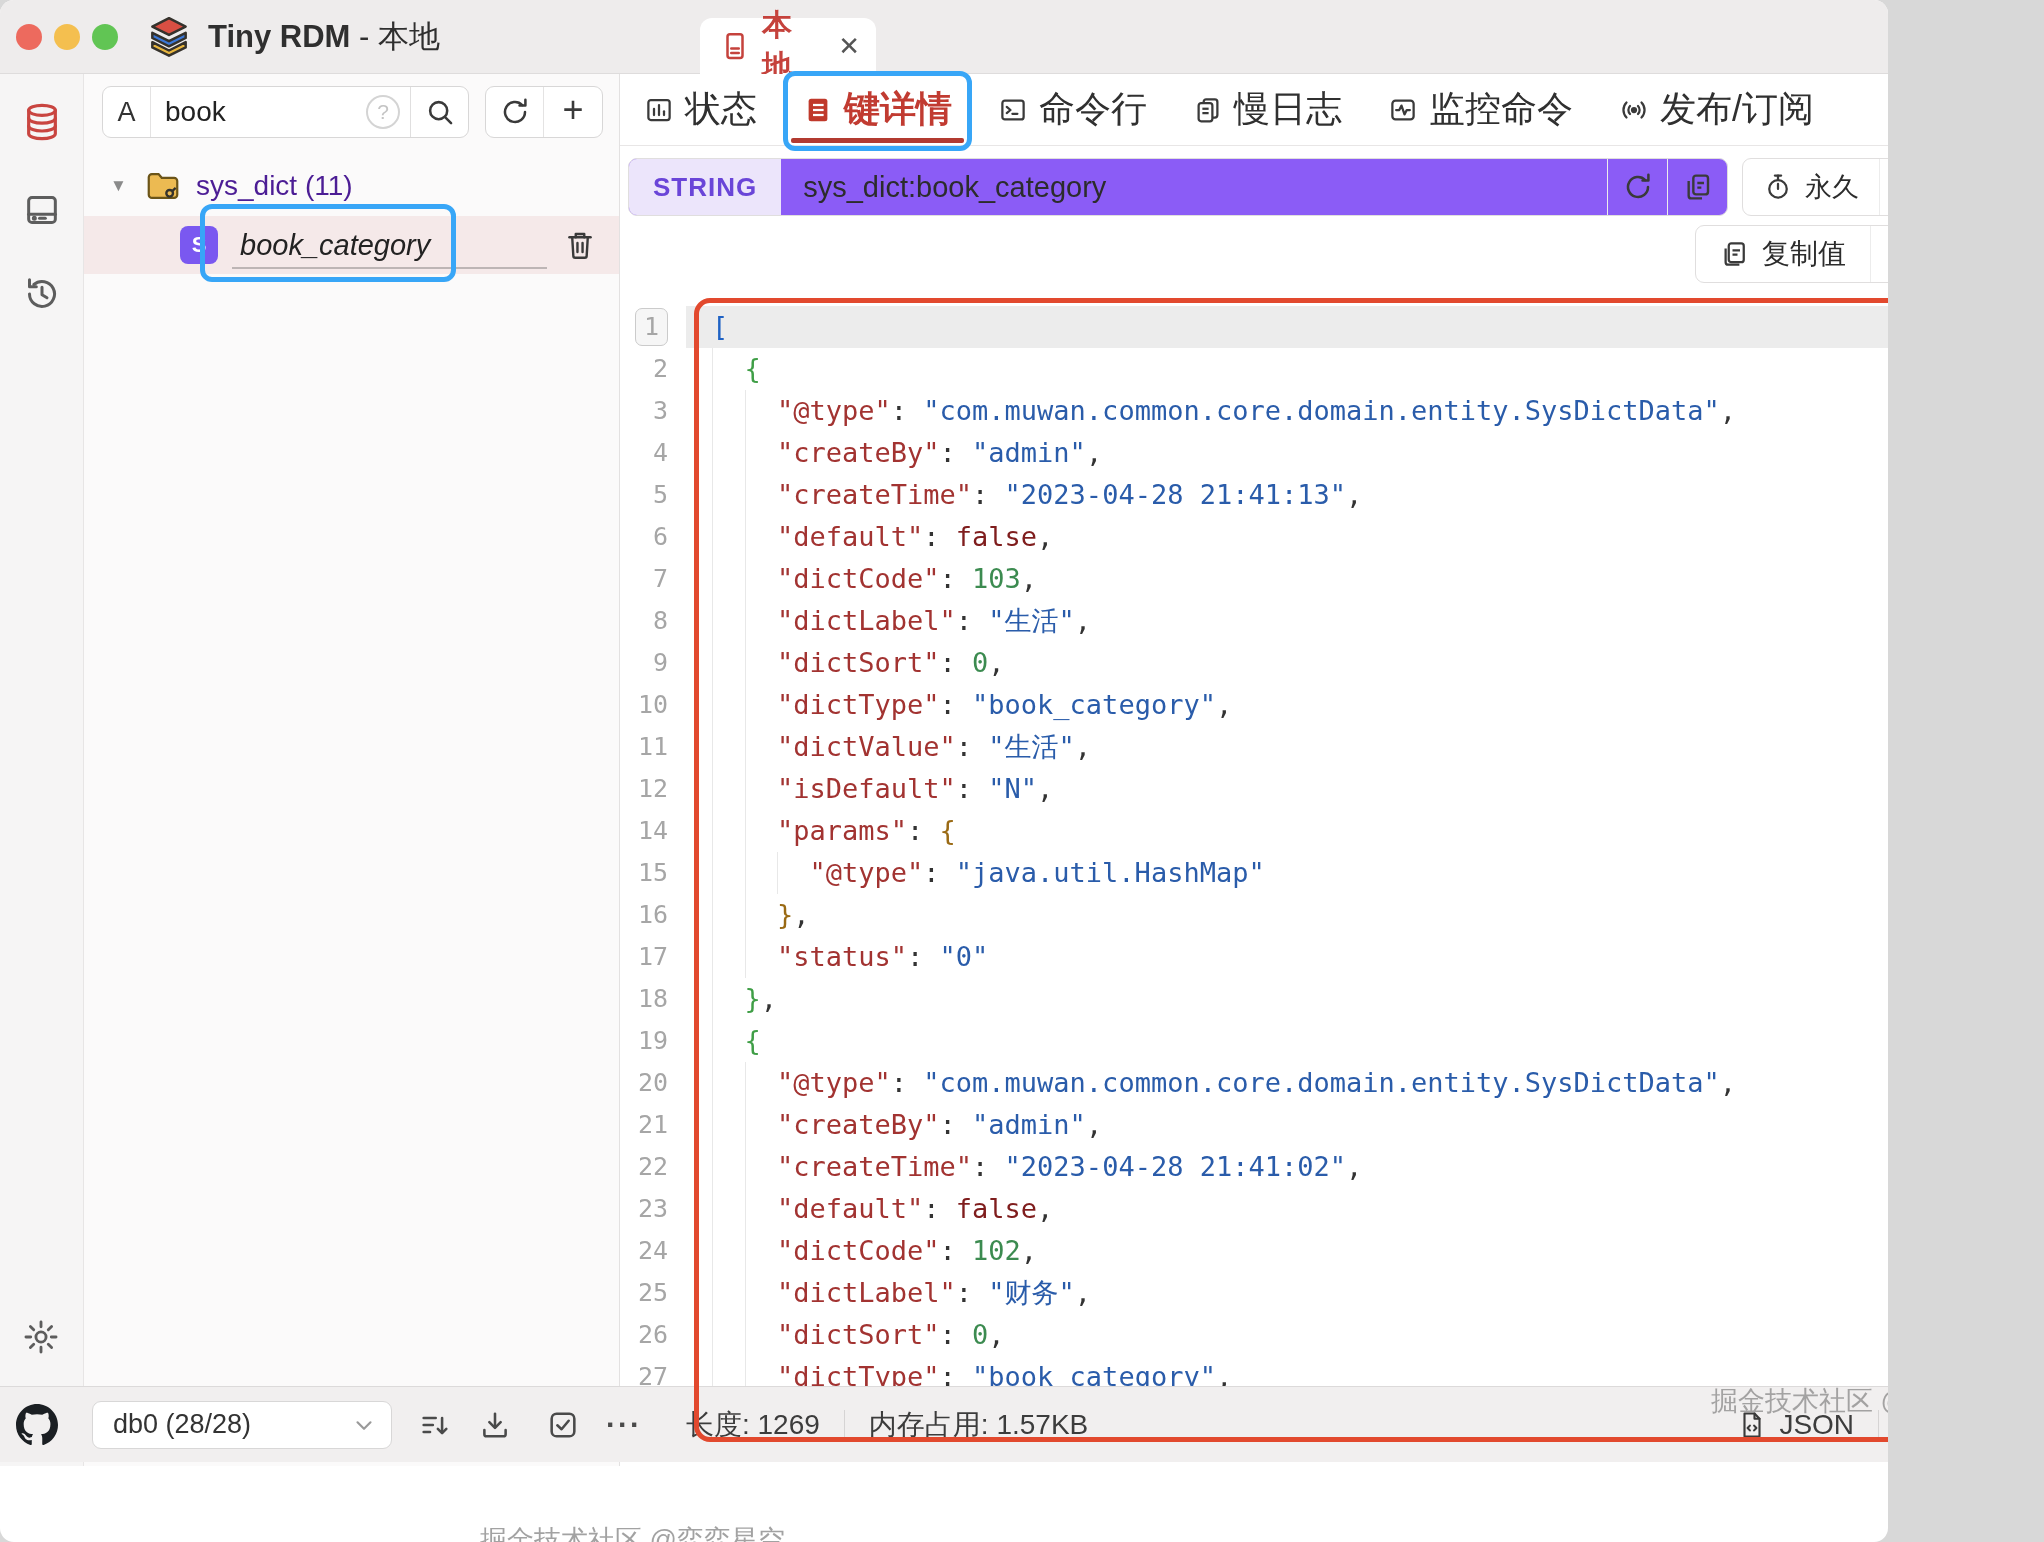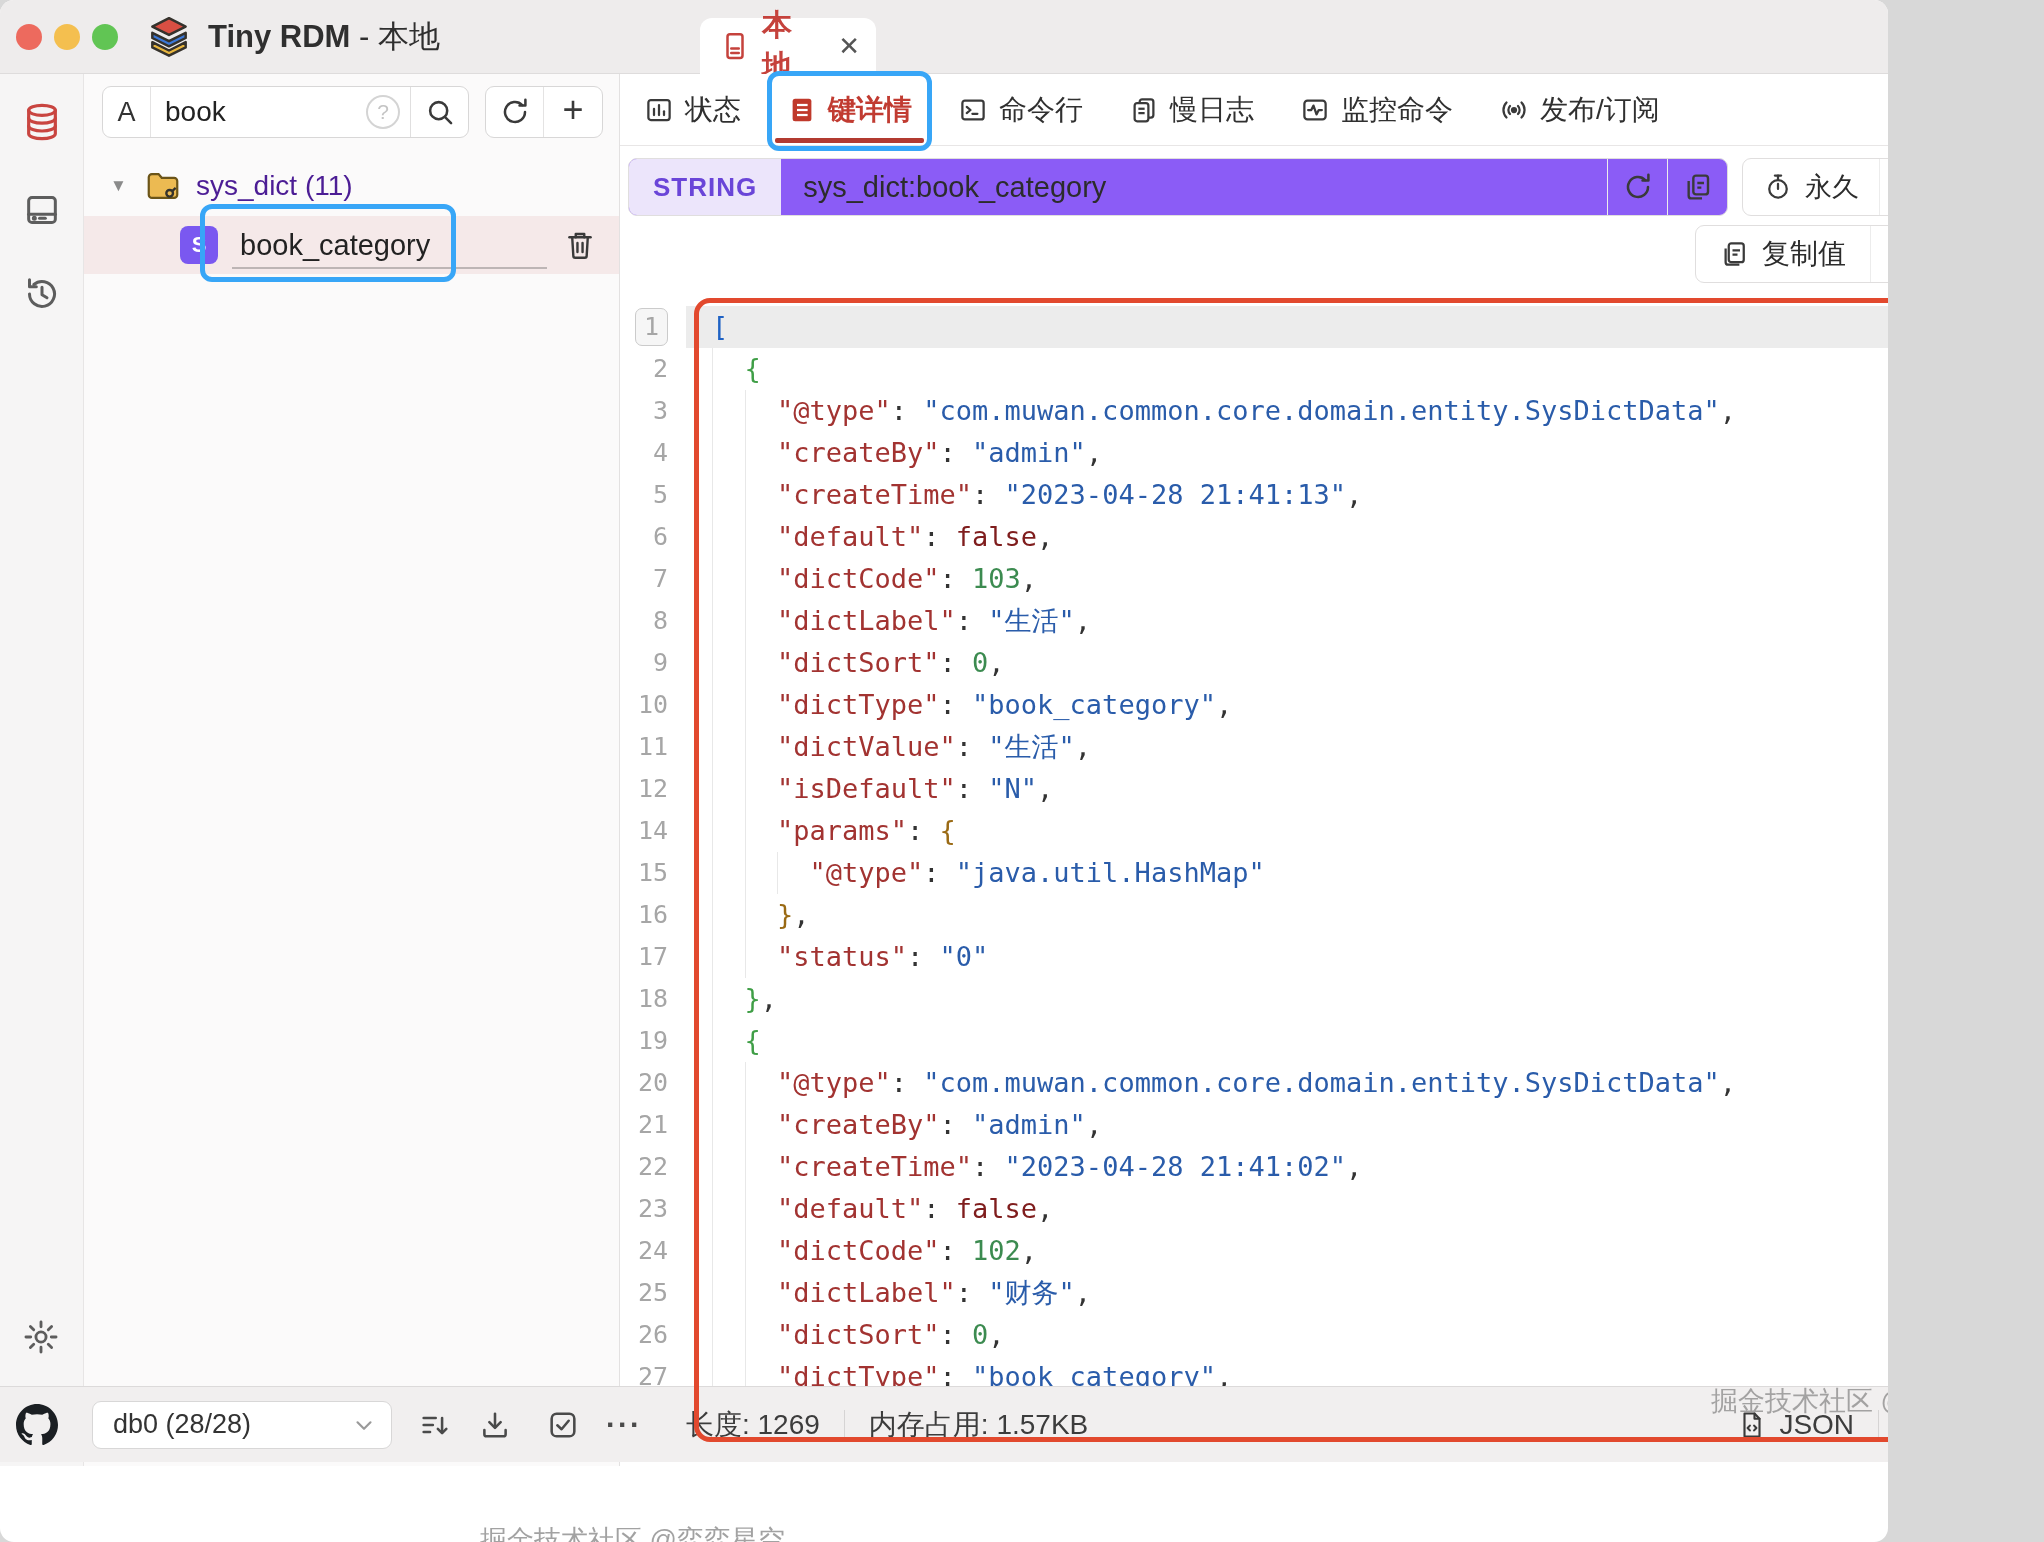--- a/index.html
+++ b/index.html
@@ -39,29 +39,29 @@
   #refresh-btn,#add-btn{width:58px;display:flex;align-items:center;justify-content:center;}
   #refresh-btn{border-right:1px solid #e4e3e3;}
   #add-btn{font-size:36px;color:#3a3a3a;font-weight:300;padding-bottom:4px;}
   
   #tree{padding-top:14px;}
   #folder-row{height:48px;display:flex;align-items:center;padding-left:26px;gap:14px;}
   #folder-caret{color:#8a8a8a;font-size:17px;width:20px;}
   #folder-label{font-size:28px;color:#4c1d95;}
   #keyrow-item{position:relative;height:58px;margin-top:6px;background:#f5e9e9;display:flex;align-items:center;}
   #key-badge{margin-left:96px;width:38px;height:38px;border-radius:8px;background:#7a58f0;color:#fff;font-size:22px;font-weight:bold;display:flex;align-items:center;justify-content:center;flex:none;}
-  #key-label{margin-left:22px;font-size:29px;color:#222;}
+  #key-label{margin-left:22px;font-size:29px;color:#222;font-style:italic;}
   #key-underline{position:absolute;left:148px;right:72px;bottom:5px;height:2px;background:#bdb5b5;}
   #key-trash{position:absolute;right:22px;top:12px;}
   .annotation-blue{position:absolute;border:5px solid #38a6f7;border-radius:12px;pointer-events:none;z-index:5;}
   #anno-key{left:116px;top:-12px;width:256px;height:78px;}
   
   #main{position:absolute;left:620px;top:74px;width:1424px;height:1392px;background:#fff;display:flex;flex-direction:column;}
   #tabsbar{height:72px;border-bottom:1px solid #e8e6e6;display:flex;align-items:center;padding-left:24px;gap:46px;flex:none;}
-  .tab{position:relative;height:100%;display:flex;align-items:center;gap:11px;font-size:28px;color:#303030;}
+  .tab{position:relative;height:100%;display:flex;align-items:center;gap:11px;font-size:36px;color:#303030;}
   .tab .ic{display:flex;align-items:center;}
   .tab.active{color:#c13b31;font-weight:bold;}
   .tab.active::after{content:"";position:absolute;left:-12px;right:-12px;bottom:2px;height:5px;background:#b23a30;border-radius:2px;}
   #anno-tab{left:-20px;right:-20px;top:-3px;bottom:-6px;}
   
   #keyheader{height:76px;display:flex;align-items:center;gap:14px;padding:10px 26px 4px 8px;flex:none;}
   #keyname-group{flex:1;display:flex;align-items:stretch;height:58px;background:#8b5cf6;border:1px solid #e0dede;border-radius:9px;overflow:hidden;}
   #string-badge{background:#ece5fb;color:#6a45d8;font-weight:bold;font-size:26px;display:flex;align-items:center;padding:0 24px;flex:none;letter-spacing:1px;}
   #keyname{flex:1;display:flex;align-items:center;padding-left:22px;font-size:29px;color:#2c2c2c;}
   .field-icbtn{width:60px;display:flex;align-items:center;justify-content:center;border-left:1px solid #ececec;flex:none;}

